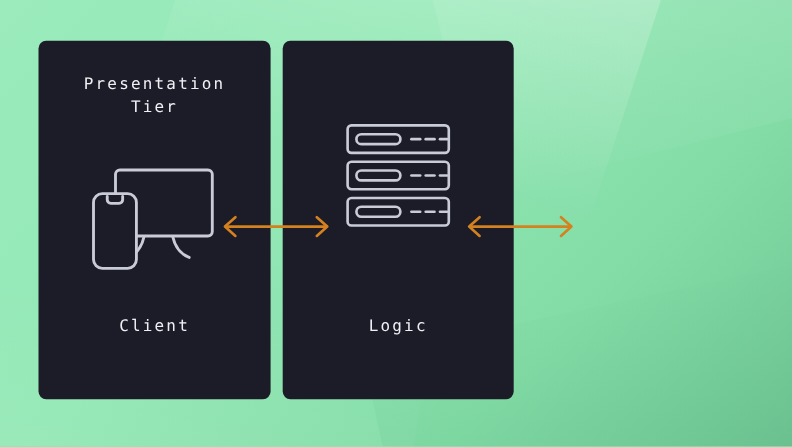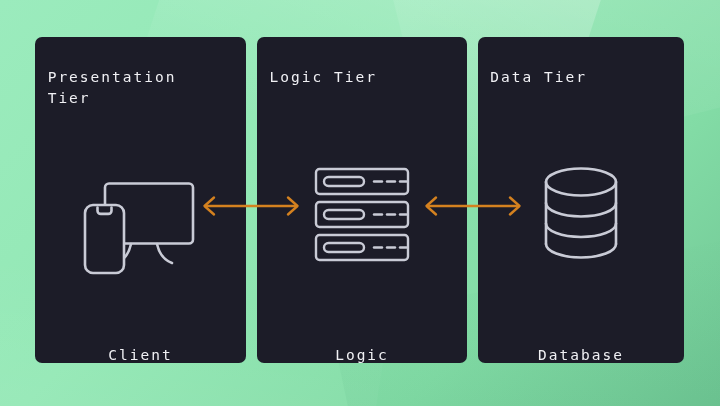--- a/index.html
+++ b/index.html
@@ -80,36 +80,37 @@
   #card-presentation { left: 35px;  width: 211px; }
   #card-logic        { left: 257px; width: 210px; }
   #card-data         { left: 478px; width: 206px; }
 
   .card-title {
     margin-top: 30px;
     color: #f0f0f4;
     font-size: 14.5px;
     letter-spacing: 2.0px;
     line-height: 21px;
-    text-align: left;
+    text-align: center;
     font-weight: 400;
     white-space: pre-line;
     width: 88%;
   }
 
   .card-figure {
     flex: 1 1 auto;
     width: 100%;
     display: flex;
     align-items: center;
     justify-content: center;
     margin-top: -6px;
   }
 
   .card-caption {
+    margin-bottom: 58px;
     color: #f0f0f4;
     font-size: 14.5px;
     letter-spacing: 2.0px;
     text-align: center;
   }
 
   
   .arrow {
     position: absolute;
     top: 193px;
@@ -148,21 +149,20 @@
 
           <path d="M18.5 34.5 v3.2 a3.2 3.2 0 0 0 3.2 3.2 h7.6 a3.2 3.2 0 0 0 3.2 -3.2 v-3.2" fill="none"></path>
         </svg>
       </span>
     </div>
 
     <div class="card-caption">Client</div>
   </div>
 
   <div class="card" id="card-logic">
-    <div class="card-title">Logic Tier</div>
 
     <div class="card-figure">
       <span>
         <svg width="96" height="98" viewBox="0 0 96 98" fill="none" stroke="#c9cbd6" stroke-width="2.4" stroke-linecap="round" stroke-linejoin="round">
 
           <rect x="2" y="3" width="92" height="25" rx="3.5"></rect>
           <rect x="10" y="11" width="40" height="9" rx="4.5"></rect>
           <line x1="60" y1="15.5" x2="68" y2="15.5"></line>
           <line x1="73" y1="15.5" x2="81" y2="15.5"></line>
           <line x1="86" y1="15.5" x2="92.5" y2="15.5"></line>
@@ -178,43 +178,20 @@
           <line x1="60" y1="81.5" x2="68" y2="81.5"></line>
           <line x1="73" y1="81.5" x2="81" y2="81.5"></line>
           <line x1="86" y1="81.5" x2="92.5" y2="81.5"></line>
         </svg>
       </span>
     </div>
 
     <div class="card-caption">Logic</div>
   </div>
 
-  <div class="card" id="card-data">
-    <div class="card-title">Data Tier</div>
-
-    <div class="card-figure">
-      <span>
-        <svg width="86" height="100" viewBox="0 0 86 100" fill="none" stroke="#c9cbd6" stroke-width="2.6" stroke-linecap="round" stroke-linejoin="round">
-
-          <ellipse cx="43" cy="17" rx="35" ry="13.5"></ellipse>
-
-          <path d="M8 17 V79"></path>
-          <path d="M78 17 V79"></path>
-
-          <path d="M8 79 C8 86.5 23.7 92.5 43 92.5 C62.3 92.5 78 86.5 78 79"></path>
-
-          <path d="M8 38 C8 45.5 23.7 51.5 43 51.5 C62.3 51.5 78 45.5 78 38"></path>
-
-          <path d="M8 58.5 C8 66 23.7 72 43 72 C62.3 72 78 66 78 58.5"></path>
-        </svg>
-      </span>
-    </div>
-
-    <div class="card-caption">Database</div>
-  </div>
 
   <div class="arrow" id="arrow-client-server">
     <svg width="106" height="26" viewBox="0 0 106 26" fill="none" stroke="#d4811f" stroke-width="2.4" stroke-linecap="round" stroke-linejoin="round">
       <line x1="8" y1="13" x2="98" y2="13"></line>
       <path d="M16 4.5 L6.5 13 L16 21.5"></path>
       <path d="M90 4.5 L99.5 13 L90 21.5"></path>
     </svg>
   </div>
 
   <div class="arrow" id="arrow-server-db">

